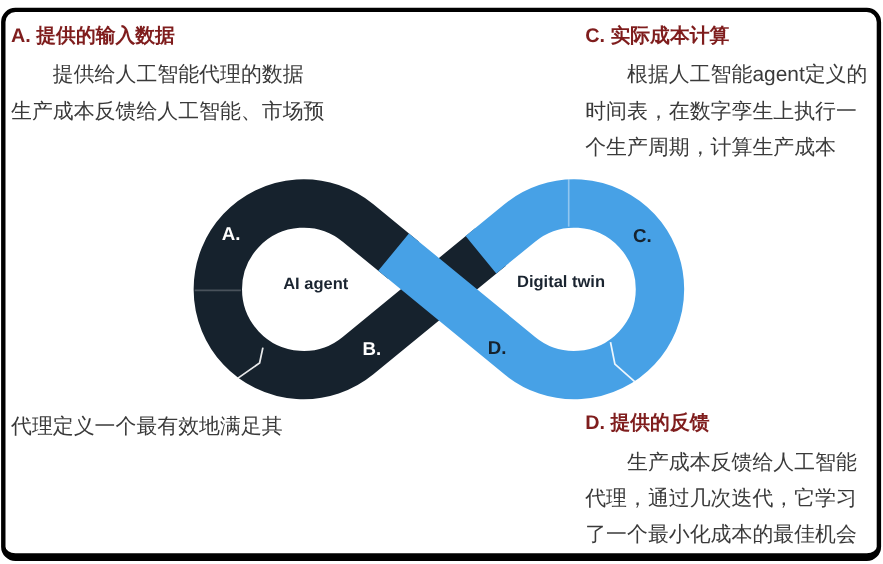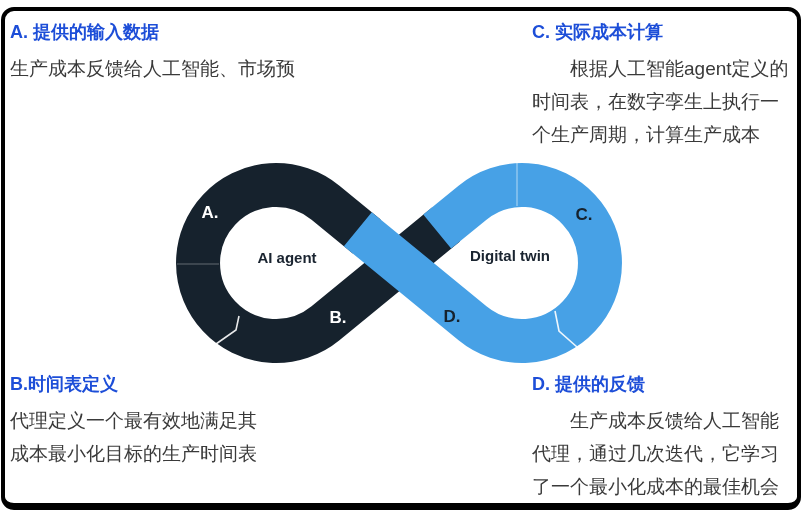--- a/index.html
+++ b/index.html
@@ -18,21 +18,21 @@
     border-radius:13px;
     pointer-events:none;
   }
   .block{
     position:absolute;
     width:278px;
   }
   .btitle{
     font-size:18px;
     font-weight:bold;
-    color:#1d4ed8;
+    color:#7f1d1d;
     margin:0 0 8px 0;
     white-space:nowrap;
   }
   .bline{
     font-size:19px;
     line-height:33px;
     color:#3a3a3a;
     white-space:nowrap;
   }
   .bline.indent{ text-indent:2em; }
@@ -46,34 +46,33 @@
   .seam{ fill:none; stroke-width:1.5; }
   .seam-dark{ stroke:rgba(255,255,255,0.22); }
   .seam-blue{ stroke:rgba(255,255,255,0.4); }
   .chevron{ fill:none; stroke:rgba(255,255,255,0.9); stroke-width:1.6; stroke-linejoin:miter; }
 </style>
 </head>
 <body>
 
 <div class="block" style="left:10px;top:20px;">
   <div class="btitle">A. 提供的输入数据</div>
+  <div class="bline indent">提供给人工智能代理的数据</div>
   <div class="bline">生产成本反馈给人工智能、市场预</div>
 </div>
 
 <div class="block" style="left:532px;top:20px;">
   <div class="btitle">C. 实际成本计算</div>
   <div class="bline indent">根据人工智能agent定义的</div>
   <div class="bline">时间表，在数字孪生上执行一</div>
   <div class="bline">个生产周期，计算生产成本</div>
 </div>
 
 <div class="block" style="left:10px;top:372px;">
-  <div class="btitle">B.时间表定义</div>
   <div class="bline">代理定义一个最有效地满足其</div>
-  <div class="bline">成本最小化目标的生产时间表</div>
 </div>
 
 <div class="block" style="left:532px;top:372px;">
   <div class="btitle">D. 提供的反馈</div>
   <div class="bline indent">生产成本反馈给人工智能</div>
   <div class="bline">代理，通过几次迭代，它学习</div>
   <div class="bline">了一个最小化成本的最佳机会</div>
 </div>
 
 <svg class="diagram" width="803" height="513" viewBox="0 0 803 513">

